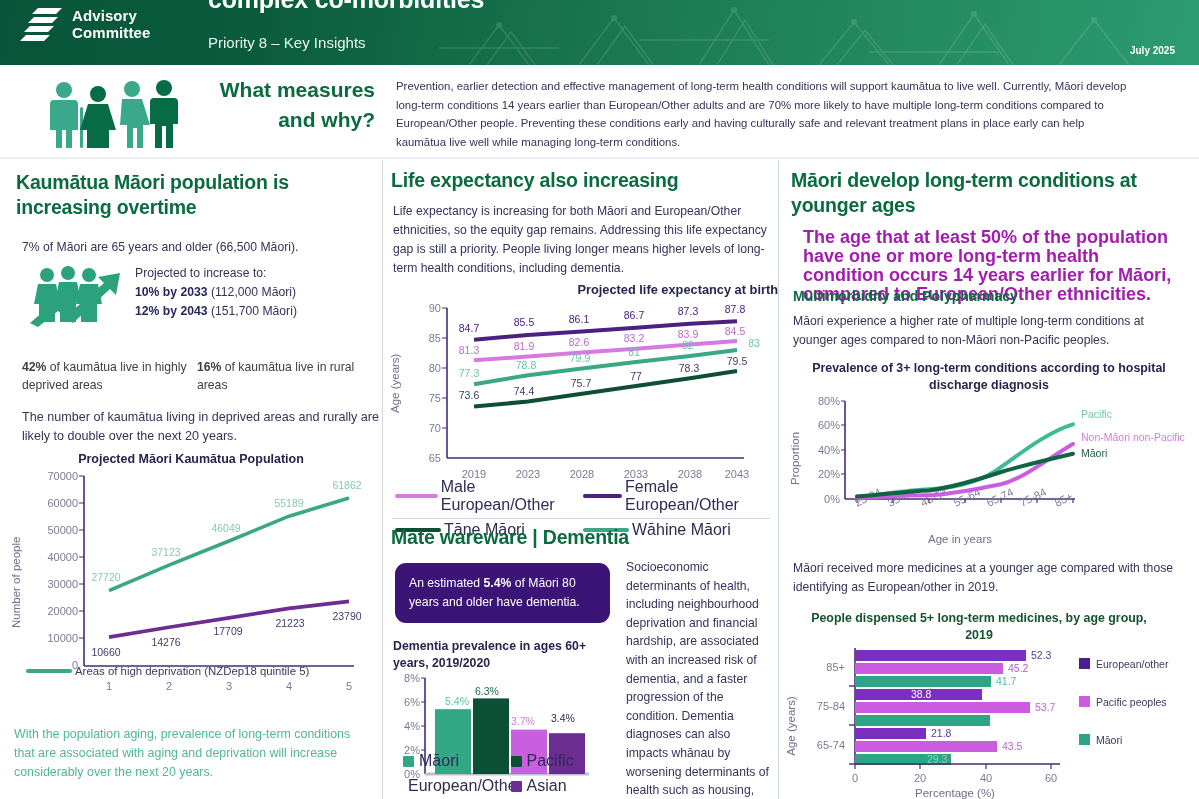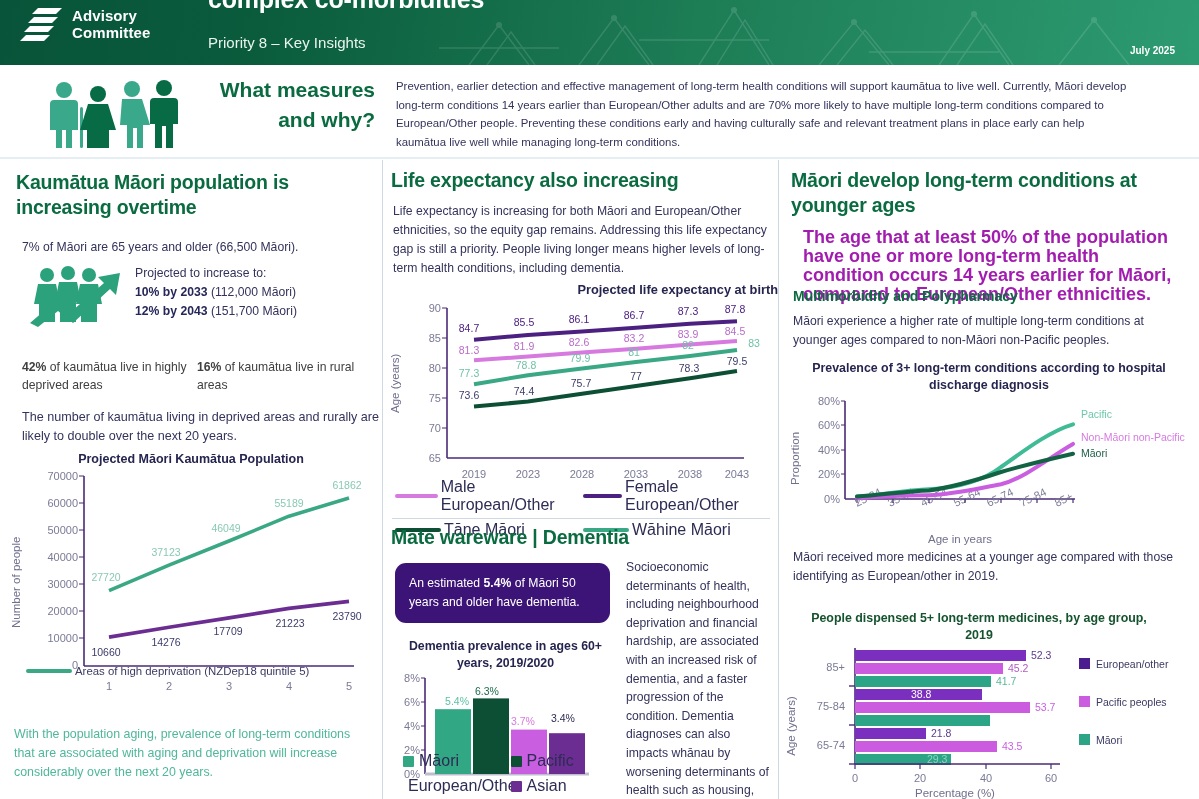--- a/index.html
+++ b/index.html
@@ -80,33 +80,33 @@
   .c2-chart-title{position:absolute;left:0;top:122px;width:395px;text-align:right;color:#252550;font-size:12.8px;font-weight:bold;}
   .c2-chart{position:absolute;left:6px;top:138px;width:382px;height:200px;}
   .c2-legend{position:absolute;left:12px;top:318px;width:376px;}
   .c2-title2{position:absolute;left:8px;top:365px;width:380px;}
   .c2-pill{
     position:absolute;left:12px;top:403px;width:215px;
     background:#3c1376;border-radius:11px;color:#fff;
     font-size:12.2px;line-height:19px;padding:11px 14px;box-sizing:border-box;
   }
   .c2-pill b{font-weight:bold;}
-  .c2-chart2-title{position:absolute;left:10px;top:478px;width:225px;text-align:center;color:#252550;font-size:12.3px;font-weight:bold;line-height:17px;}
+  .c2-chart2-title{position:absolute;left:10px;top:478px;width:225px;color:#252550;font-size:12.3px;font-weight:bold;line-height:17px;}
   .c2-chart2{position:absolute;left:6px;top:512px;width:230px;height:135px;}
   .c2-legend2{position:absolute;left:20px;top:592px;width:215px;}
   .c2-side{position:absolute;left:243px;top:398px;width:146px;color:#33335c;font-size:12.2px;line-height:18.6px;}
 
   
   .c3-title{position:absolute;left:12px;top:8px;width:400px;}
   .c3-body1{position:absolute;left:24px;top:68px;width:380px;color:#a21caf;font-size:18px;line-height:19px;font-weight:700;}
   .c3-sub{position:absolute;left:14px;top:128px;}
   .c3-body2{position:absolute;left:14px;top:152px;width:390px;}
   .c3-chart-title{position:absolute;left:10px;top:200px;width:400px;text-align:center;color:#252550;font-size:12.4px;font-weight:bold;line-height:17px;}
   .c3-chart{position:absolute;left:6px;top:235px;width:410px;height:160px;}
-  .c3-body3{position:absolute;left:14px;top:388px;width:390px;}
+  .c3-body3{position:absolute;left:14px;top:399px;width:390px;}
   .c3-chart2-title{position:absolute;left:30px;top:450px;width:340px;text-align:center;color:#14532d;font-size:12.4px;font-weight:bold;line-height:17px;}
   .c3-chart2{position:absolute;left:0px;top:484px;width:420px;height:155px;}
 
   
   .legrow{display:flex;align-items:center;margin-bottom:5px;}
   .legrow .lbl{color:#3a3a63;font-size:11.4px;}
   .lline{width:46px;height:4px;border-radius:2px;margin-right:3px;}
   .lswatch{width:11px;height:11px;margin-right:5px;border-radius:1px;}
   .leg2col{display:flex;flex-wrap:wrap;}
   .leg2col > div{width:50%;display:flex;align-items:center;margin-bottom:7px;}
@@ -387,21 +387,21 @@
       </div>
       <div>
         <span class="lline" style="background:#3aa884"></span>
         <span class="lbl">Wāhine Māori</span>
       </div>
     </div>
 
     <h2 class="sec c2-title2">Mate wareware | Dementia</h2>
 
     <div class="c2-pill">
-      <span>An estimated </span><b>5.4%</b><span> of Māori 50 years and older have dementia.</span>
+      <span>An estimated </span><b>5.4%</b><span> of Māori 80 years and older have dementia.</span>
     </div>
 
     <div class="c2-chart2-title">Dementia prevalence in ages 60+ years, 2019/2020</div>
 
     <svg class="c2-chart2" viewBox="0 0 230 135">
       <line x1="36" y1="6" x2="36" y2="102" stroke="#4a2a77" stroke-width="1.6"></line>
       <line x1="36" y1="102" x2="200" y2="102" stroke="#bdbdcf" stroke-width="3"></line>
       <g class="axlbl" text-anchor="end">
         <text x="31" y="10">8%</text>
           <line x1="32" y1="6" x2="36" y2="6" stroke="#4a2a77"></line>

